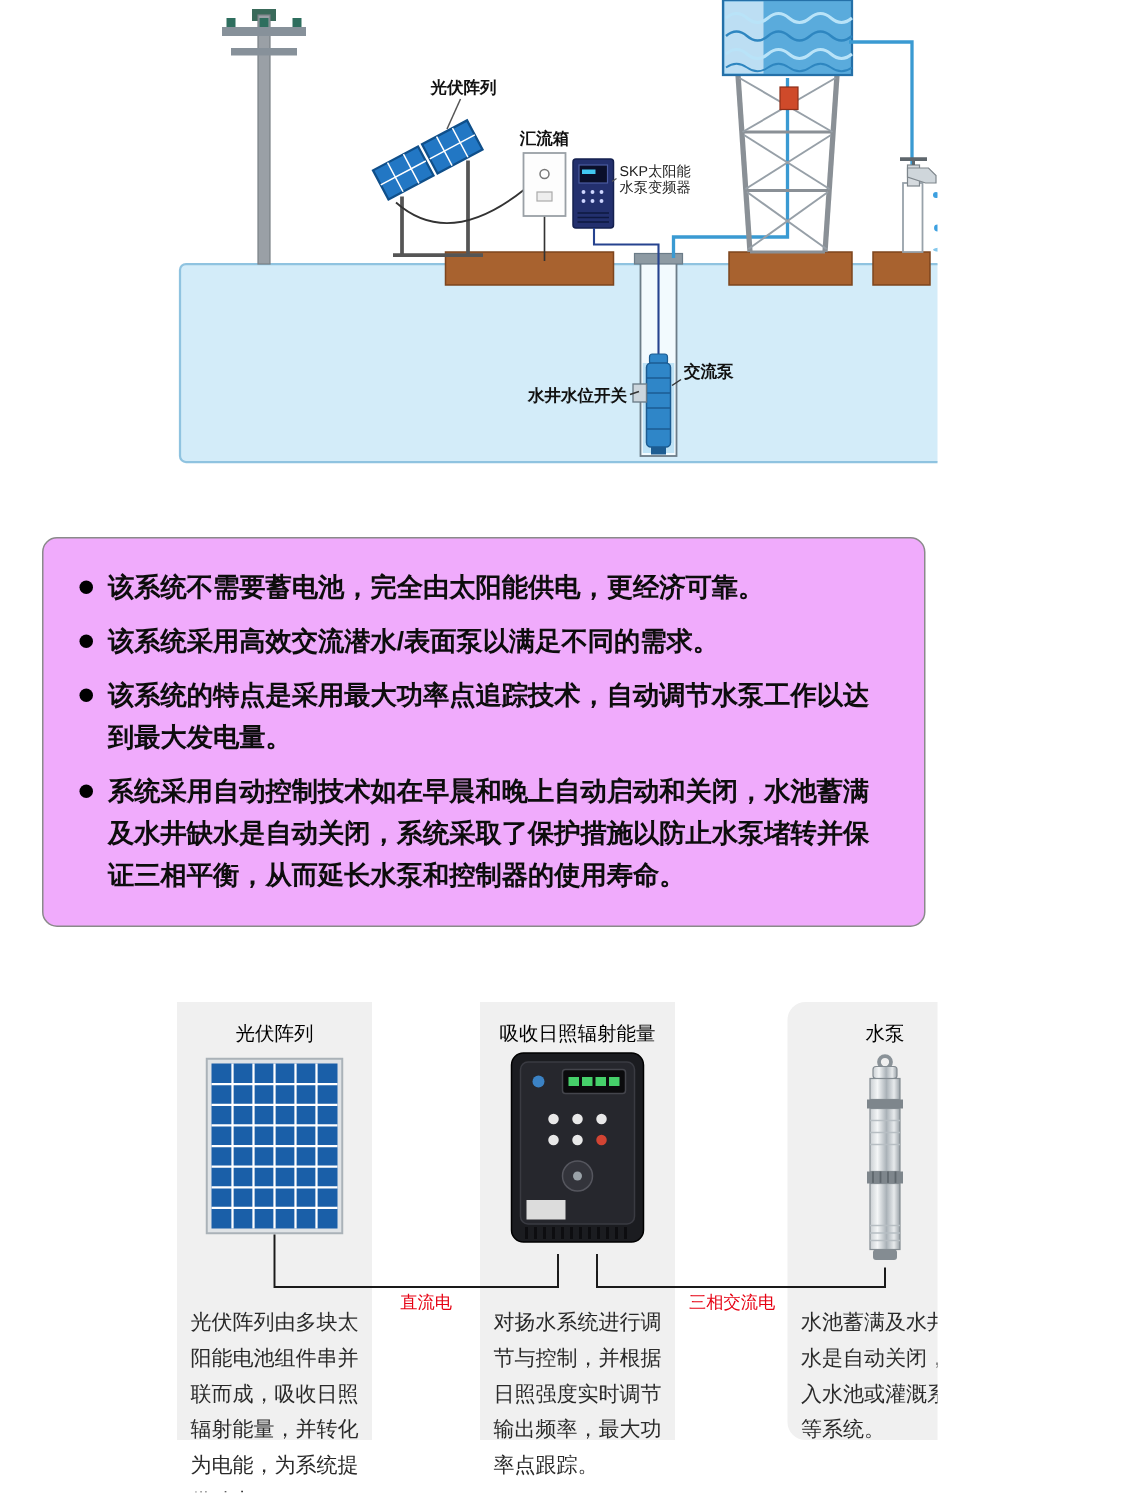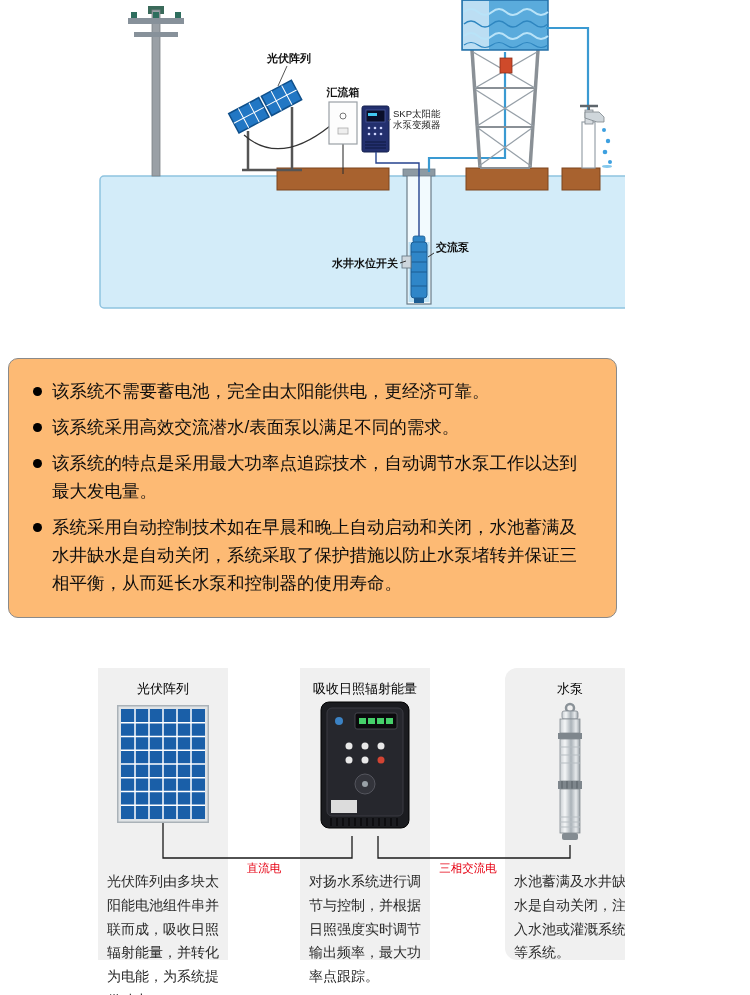--- a/index.html
+++ b/index.html
@@ -1,26 +1,26 @@
 <!DOCTYPE html>
 <html><head>
 <meta charset="utf-8">
 <style>
   * { margin:0; padding:0; box-sizing:border-box; }
   html,body { background:#fff; }
   body { width:750px; font-family:"Liberation Sans","DejaVu Sans",sans-serif; color:#111; }
-  .page { position:relative; width:625px; height:995px; background:#fff; overflow:hidden; }
+  .page { position:relative; width:625px; height:995px; background:#fff; overflow:hidden;padding-left:20px; }
 
   .diagram { display:block; width:750px; height:352px; }
   .diagram text { font-family:"Liberation Sans","DejaVu Sans",sans-serif; }
   .lbl { font-size:11px; font-weight:bold; fill:#111; }
   .lbl-sm { font-size:9.5px; fill:#222; }
 
   .features-box { margin:6px 8px 0; border:1px solid #8a8a8a; border-radius:10px;
-                  padding:18px 22px 12px; background:#fdba74; }
+                  padding:18px 22px 12px; background:#f0abfc;font-weight:bold; }
   .feature-item { display:flex; align-items:flex-start; margin-bottom:8px; }
   .bullet { flex:0 0 9px; width:9px; height:9px; border-radius:50%; background:#000;
             margin:10px 10px 0 2px; }
   .feature-text { font-size:17.5px; line-height:1.6; color:#0d0d0d; }
 
   .components { position:relative; width:750px; height:345px; margin-top:24px; }
   .panel { position:absolute; top:26px; width:130px; height:292px; background:#f0f0f0; }
   .panel-1 { left:98px; } .panel-2 { left:300px; } .panel-3 { left:505px;border-radius:12px; }
   .panel-title { position:absolute; top:12px; left:0; right:0; text-align:center;
                  font-size:13px; color:#000; }

